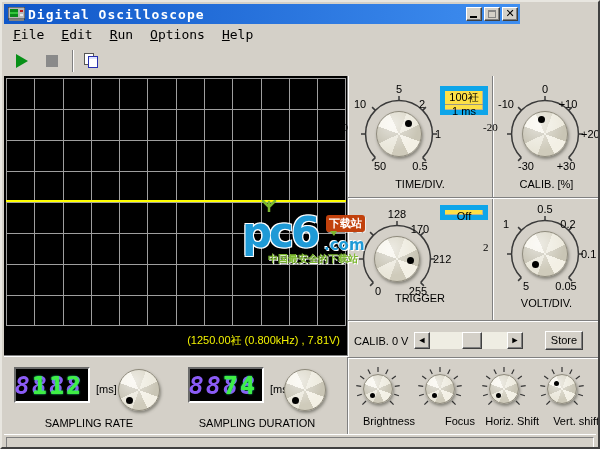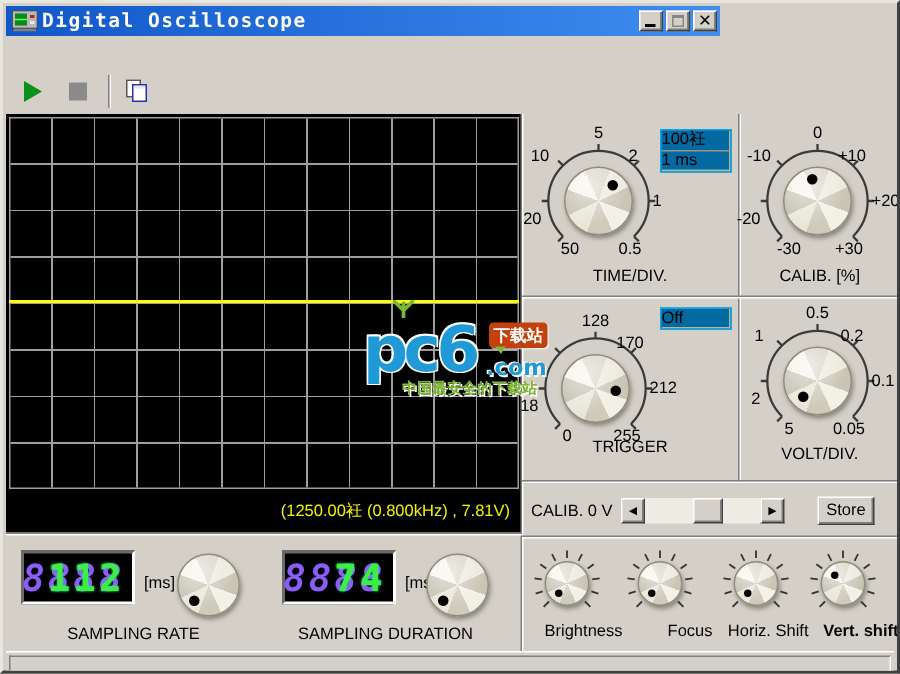--- a/index.html
+++ b/index.html
@@ -1,20 +1,20 @@
 <!DOCTYPE html>
 <html><head>
 <meta charset="utf-8">
 <style>
   html,body{margin:0;padding:0;background:#555;}
   *{box-sizing:border-box;font-family:"Liberation Sans",sans-serif;}
   #window{position:relative;width:600px;height:449px;background:#d4d0c8;
     border:2px solid;border-color:#e8e6e0 #404040 #404040 #e8e6e0;overflow:hidden;}
   
-  .titlebar{position:absolute;left:2px;top:2px;width:476px;height:20px;
+  .titlebar{position:absolute;left:2px;top:2px;width:516px;height:20px;
     background:linear-gradient(to right,#1057c8,#3f8ef0);display:flex;align-items:center;padding:0 2px;}
   .app-icon{width:17px;height:14px;margin:0 3px 0 2px;flex:0 0 auto;}
   .title-text{color:#fff;font:bold 13px "DejaVu Sans Mono",monospace;letter-spacing:1px;flex:1;white-space:nowrap;}
   .tb-btns{display:flex;gap:2px;}
   .tb-btn{width:16px;height:14px;background:#d4d0c8;border:1px solid;border-color:#fff #404040 #404040 #fff;
     box-shadow:inset -1px -1px 0 #808080;position:relative;cursor:default;}
   .glyph-min{position:absolute;left:3px;bottom:2px;width:7px;height:2px;background:#000;}
   .glyph-max{position:absolute;left:3px;top:2px;width:8px;height:8px;border:1px solid #868686;border-top-width:2px;background:transparent;}
   .glyph-close{position:absolute;left:0;top:-1px;width:100%;text-align:center;font:bold 11px "DejaVu Sans",sans-serif;color:#000;}
   
@@ -60,30 +60,30 @@
   .arc-svg{position:absolute;left:24px;top:8px;}
   .kface{position:absolute;border-radius:50%;border:1px solid #8f8b7d;
     background:
       radial-gradient(circle at 35% 28%,rgba(255,255,255,.55),rgba(255,255,255,0) 62%),
       conic-gradient(from 20deg,#ece9dc 0 45deg,#c9c5b5 0 90deg,#f3f0e5 0 135deg,#cfcbbb 0 180deg,#e9e6d9 0 225deg,#c4c0b0 0 270deg,#f6f3e9 0 315deg,#d8d4c4 0 360deg);
     box-shadow:1px 2px 3px rgba(60,60,50,.5);}
   .kgroup .kface{left:39px;top:23px;width:46px;height:46px;}
   .kdot{position:absolute;width:7px;height:7px;background:#000;border-radius:50%;}
   .tk{position:absolute;font:11px "Liberation Sans",sans-serif;color:#000;}
   .tk0{left:28px;top:72px;width:30px;text-align:center;}
-  .tk1{left:0;top:52px;width:24px;text-align:right;}
+  .tk1{left:0;top:33px;width:24px;font-family:Liberation Serif, serif;}
   .tk2{left:10px;top:10px;width:26px;text-align:center;}
   .tk3{left:32px;top:-5px;width:60px;text-align:center;}
   .tk4{left:72px;top:10px;width:26px;text-align:center;}
   .tk5{left:98px;top:40px;width:26px;text-align:left;}
   .tk6{left:66px;top:72px;width:34px;text-align:center;}
   .klabel{position:absolute;font:11px "Liberation Sans",sans-serif;color:#000;text-align:center;}
   
-  .readout{position:absolute;background:#0369a1;border:1px solid #0ea5e9;box-shadow:inset -1px -1px 0 #b8b494;
-    font:11px "Liberation Sans",sans-serif;color:#000;text-align:left;}
+  .readout{position:absolute;background:#fde047;border:5px solid #0ea5e9;box-shadow:inset -1px -1px 0 #b8b494;
+    font:11px "Liberation Sans",sans-serif;color:#000;text-align:center;}
   .readout .row{height:13px;line-height:13px;}
   .readout .row + .row{border-top:1px solid #9a9684;}
   
   .calib-label{position:absolute;font:11px "Liberation Sans",sans-serif;color:#000;}
   .scrollbar{position:absolute;left:412px;top:330px;width:109px;height:17px;background:#efede3;display:flex;}
   .sb-btn{width:16px;height:17px;background:#d4d0c8;border:1px solid;border-color:#fff #404040 #404040 #fff;
     box-shadow:inset -1px -1px 0 #808080;font:9px "DejaVu Sans",sans-serif;color:#000;text-align:center;line-height:15px;flex:0 0 auto;}
   .sb-track{flex:1;position:relative;}
   .sb-thumb{position:absolute;left:32px;top:0;width:20px;height:17px;background:#d4d0c8;border:1px solid;
     border-color:#fff #404040 #404040 #fff;box-shadow:inset -1px -1px 0 #808080;}
@@ -131,20 +131,27 @@
         </span>
       <span class="tb-btn">
           <span class="glyph-max"></span>
         </span>
       <span class="tb-btn">
           <span class="glyph-close">✕</span>
         </span>
     </span>
   </div>
 
+  <div class="menubar">
+    <span class="menu-item">File</span>
+    <span class="menu-item">Edit</span>
+    <span class="menu-item">Run</span>
+    <span class="menu-item">Options</span>
+    <span class="menu-item">Help</span>
+  </div>
 
   <div class="toolbar">
     <span class="tool-btn">
         <span class="play-tri"></span>
       </span>
     <span class="tool-btn">
         <span class="stop-sq"></span>
       </span>
     <span class="tool-sep"></span>
     <span class="tool-btn">
@@ -374,21 +381,21 @@
           <line x1="36" y1="36" x2="39.6" y2="39.6"></line>
       </g>
     </svg>
     <div class="kface">
         <span class="kdot" style="left:6px;top:6px;"></span>
       </div>
   </div>
   <div class="slabel" style="left:343px;top:413px;">Brightness</div>
   <div class="slabel" style="left:403px;top:413px;">Focus</div>
   <div class="slabel" style="left:467px;top:413px;">Horiz. Shift</div>
-  <div class="slabel" style="left:527px;top:413px;font-weight:bold;">Vert. shift</div>
+  <div class="slabel" style="left:527px;top:413px;">Vert. shift</div>
 
   <div class="sampling-panel">
     <div class="led" style="left:10px;top:11px;">
       <span class="ghost">8888</span>
       <span class="val">112</span>
     </div>
     <span class="unit" style="left:92px;top:27px;">[ms]</span>
     <div class="samp-knob" style="left:114px;top:13px;">
       <div class="kface">
           <span class="kdot" style="left:7px;top:27px;"></span>

